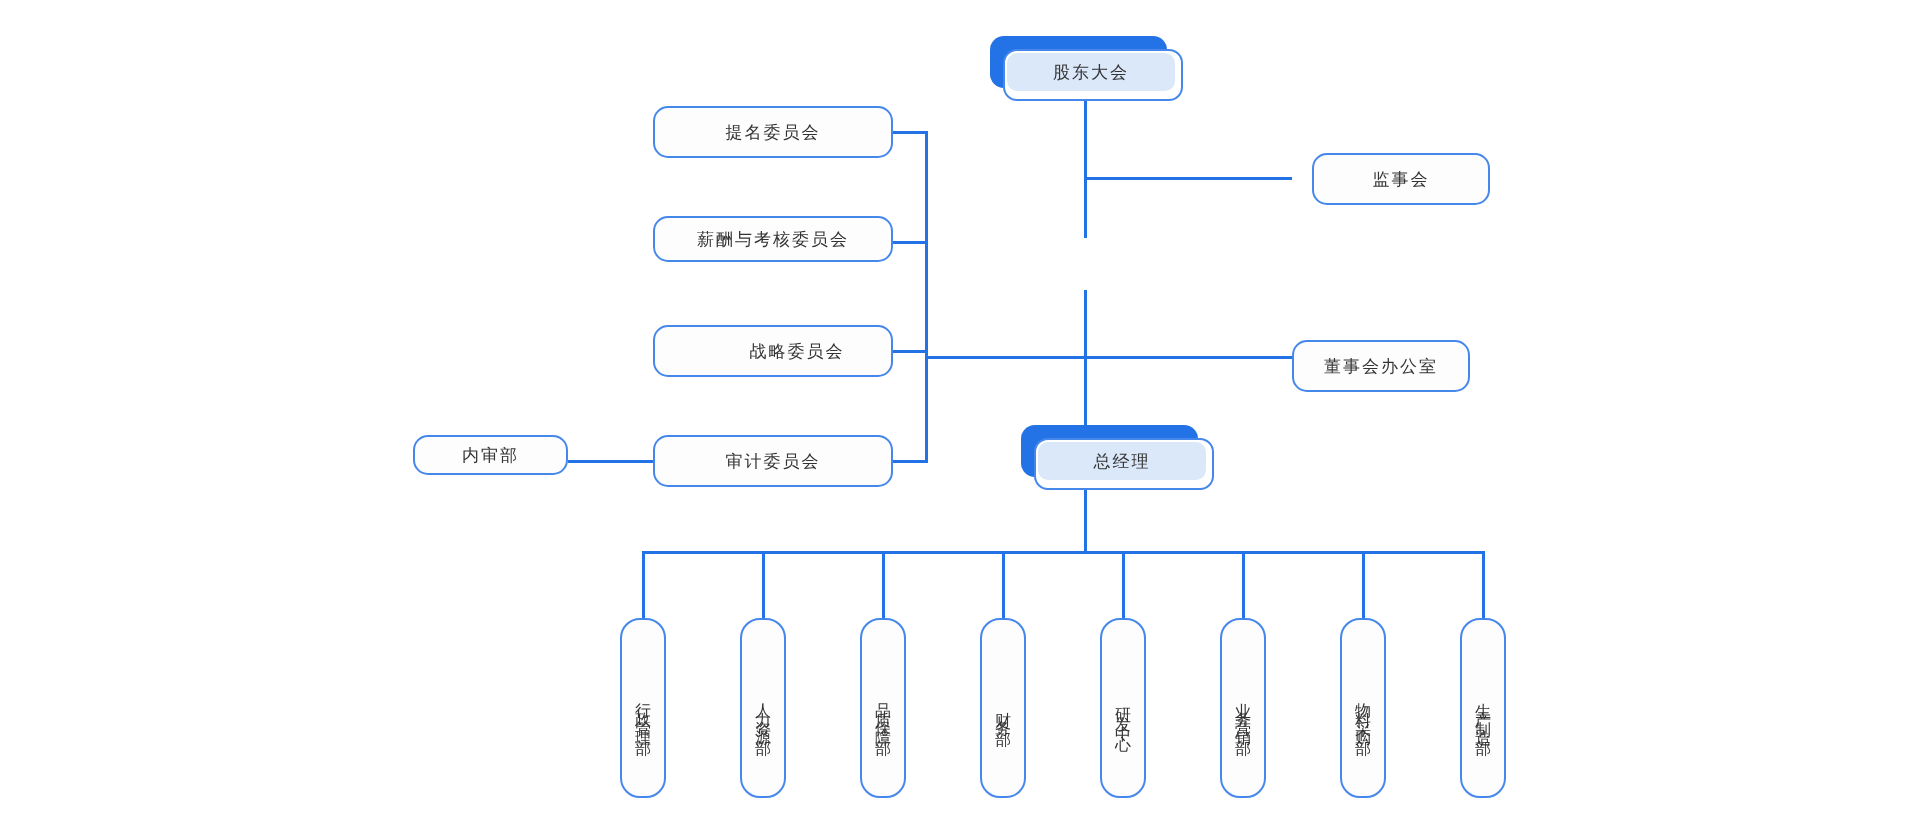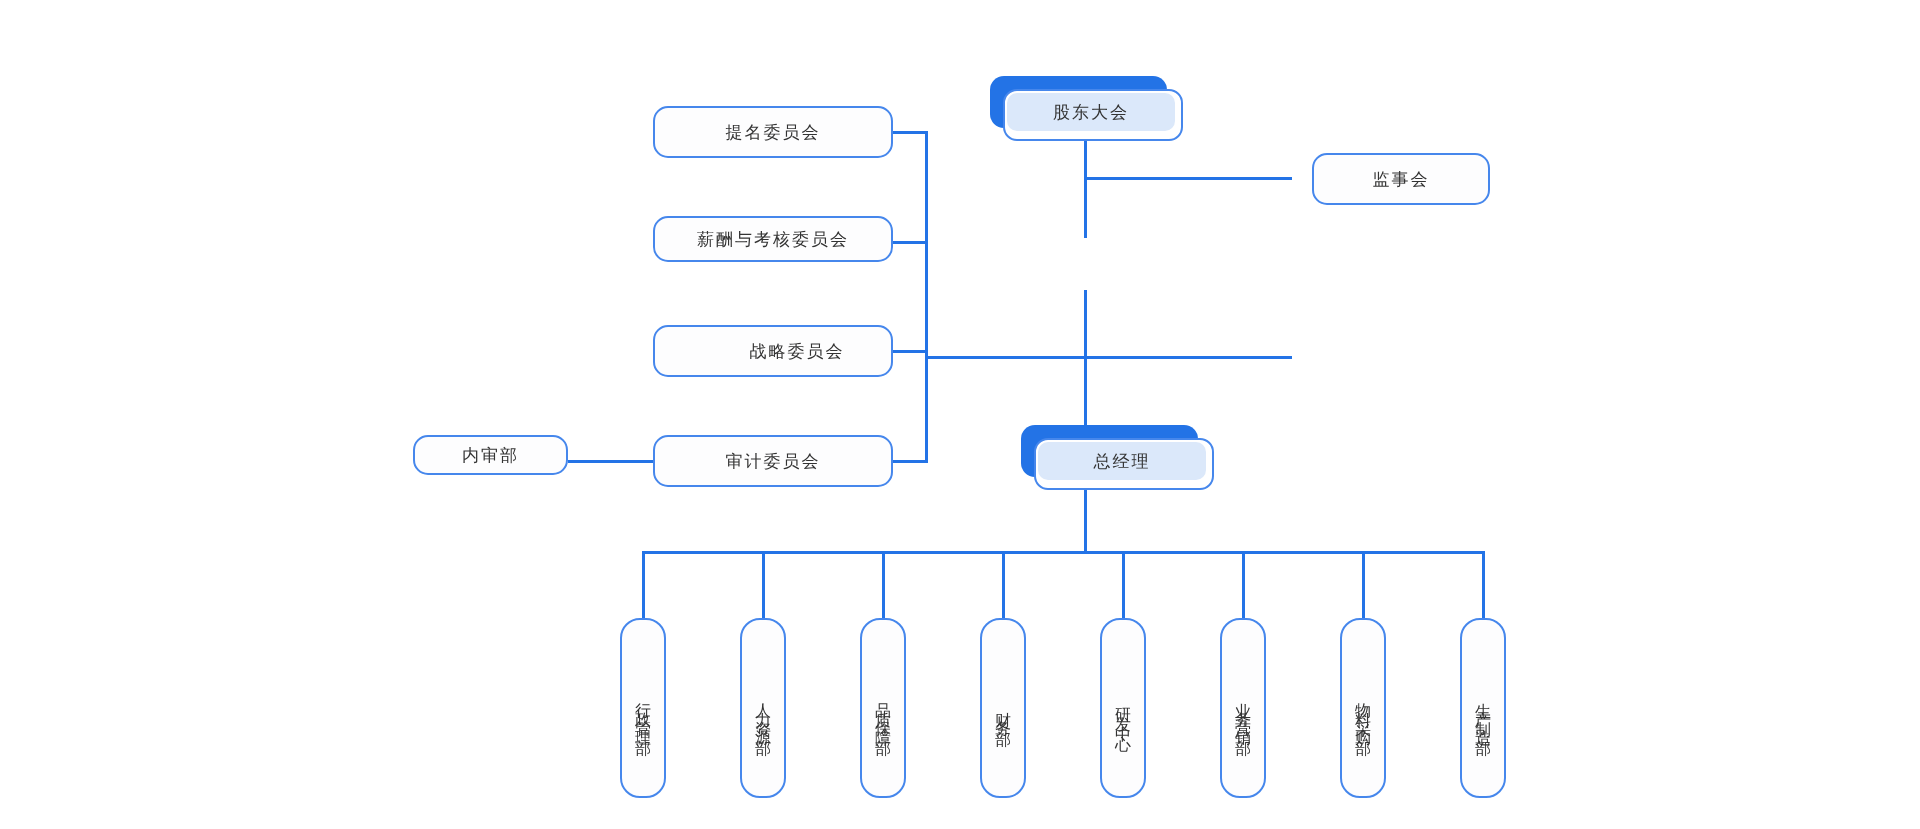--- a/index.html
+++ b/index.html
@@ -83,36 +83,37 @@
   <div class="line hline" style="left:642px;top:551px;width:843px;"></div>
   <div class="line vline" style="left:642px;top:552px;height:66px;"></div>
   <div class="line vline" style="left:762px;top:552px;height:66px;"></div>
   <div class="line vline" style="left:882px;top:552px;height:66px;"></div>
   <div class="line vline" style="left:1002px;top:552px;height:66px;"></div>
   <div class="line vline" style="left:1122px;top:552px;height:66px;"></div>
   <div class="line vline" style="left:1242px;top:552px;height:66px;"></div>
   <div class="line vline" style="left:1362px;top:552px;height:66px;"></div>
   <div class="line vline" style="left:1482px;top:552px;height:66px;"></div>
 
-  <div class="special" style="left:990px;top:36px;margin-top:40px;">
+  <div class="special" style="left:990px;top:36px;">
     <div class="back"></div>
     <div class="front">
       <div class="fill">股东大会</div>
     </div>
   </div>
 
 
   <div class="special" style="left:1021px;top:425px;text-align:right;">
     <div class="back"></div>
     <div class="front">
       <div class="fill">总经理</div>
     </div>
   </div>
 
   <div class="box" style="left:1292px;top:153px;width:178px;height:52px;margin-left:20px;">监事会</div>
+  <div class="box" style="left:1292px;top:340px;width:178px;height:52px;">董事会办公室</div>
 
   <div class="box" style="left:653px;top:106px;width:240px;height:52px;">提名委员会</div>
   <div class="box" style="left:653px;top:216px;width:240px;height:46px;">薪酬与考核委员会</div>
   <div class="box" style="left:653px;top:325px;width:240px;height:52px;padding-left:48px;">战略委员会</div>
   <div class="box" style="left:653px;top:435px;width:240px;height:52px;">审计委员会</div>
   <div class="box" style="left:413px;top:435px;width:155px;height:40px;">内审部</div>
 
   <div class="dept" style="left:620px;">
     <span class="vtext">行政管理部</span>
   </div>

